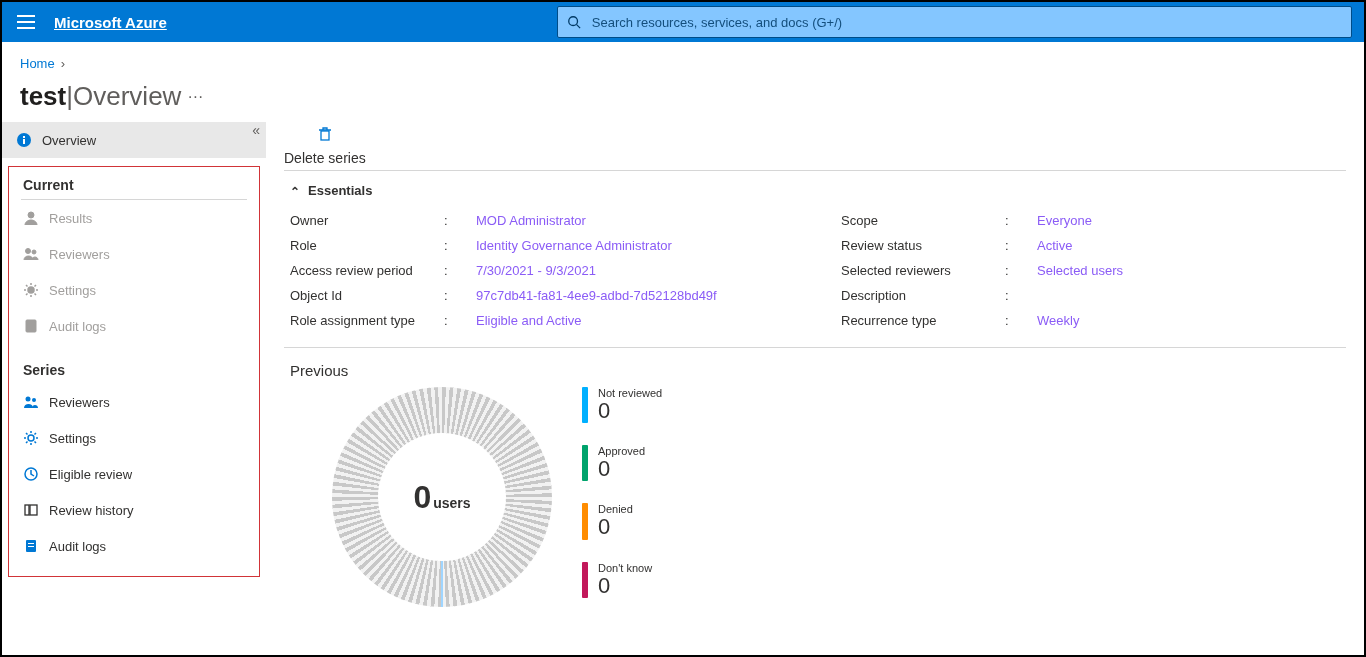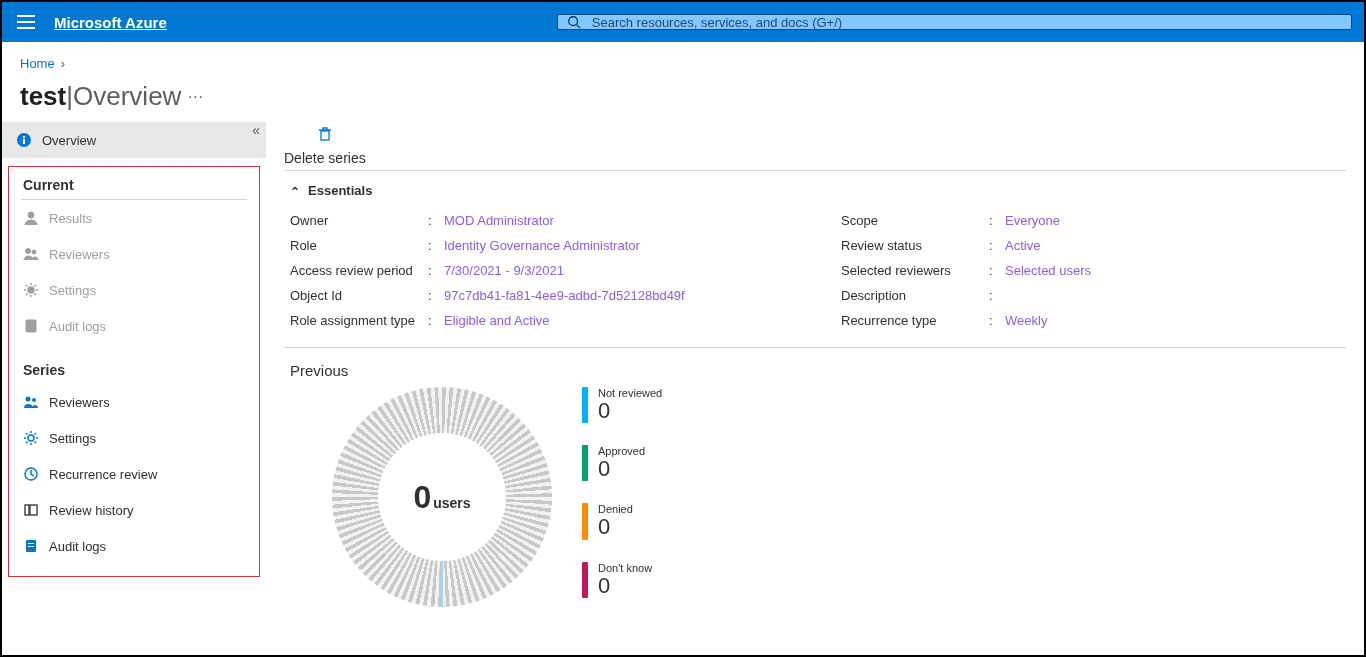--- a/index.html
+++ b/index.html
@@ -8,21 +8,21 @@
 
   
   .topbar { height: 40px; background: #0078d4; display: flex; align-items: center; color: #fff; }
   .hamburger { width: 48px; height: 40px; display:flex; align-items:center; justify-content:center; cursor:pointer; }
   .hamburger svg { width:18px; height:18px; fill:#fff; }
   .brand { font-size: 15px; font-weight:600; padding-left: 4px; padding-right: 20px; text-decoration: underline; }
   .spacer { flex: 0 0 370px; }
   .search-wrap { flex: 1; height: 40px; display:flex; align-items:center; }
   .search { position: relative; flex:1; max-width: 800px; }
   .search input {
-    width: 100%; height: 16px; border: 1px solid #004c87; background:#84c6ff;
+    width: 100%; height: 32px; border: 1px solid #004c87; background:#84c6ff;
     border-radius:2px; padding: 0 12px 0 34px; font-size:13px; color:#003a66;
   }
   .search input::placeholder { color:#003a66; opacity:.85; }
   .search .icon { position:absolute; left:10px; top:50%; transform:translateY(-50%); }
   .search .icon svg { width:14px; height:14px; stroke:#003a66; fill:none; }
 
   
   .page-head { padding: 14px 16px 10px 18px; }
   .breadcrumb { font-size: 13px; color:#0078d4; display:flex; align-items:center; gap:6px; }
   .breadcrumb .chev { color:#605e5c; }
@@ -62,21 +62,21 @@
   .toolbar .btn .icon svg { width:16px; height:16px; stroke:#0078d4; fill:none; }
   .section-top-border { border-top:1px solid #d6d6d6; margin-top:4px; }
 
   .essentials {
     display:flex; align-items:center; gap:8px; padding:12px 6px 10px 6px; font-size:13px; font-weight:600; color:#323130; cursor:pointer;
   }
   .essentials .chev-up { display:inline-block; transform:rotate(180deg); font-size:12px; color:#323130; }
 
   .kv-grid { display:flex; gap:40px; border-bottom:1px solid #d6d6d6; padding-bottom:14px; }
   .kv-col { flex:1; }
-  .kv-row { display:flex; gap:8px; padding:5px 6px; font-size:13px; }
+  .kv-row { display:flex; gap:24px; padding:5px 6px; font-size:13px; }
   .kv-key { width:130px; color:#323130; }
   .kv-col.right .kv-key { width:140px; }
   .kv-colon { width:8px; color:#323130; }
   .kv-val { flex:1; color:#8b5cf6; }
 
   .previous { padding: 14px 6px 6px 6px; font-size:15px; color:#323130; }
 
   .chart-area { display:flex; align-items:flex-start; gap:30px; padding: 2px 0 0 48px; }
 
   .donut-wrap { position:relative; width:220px; height:220px; }
@@ -228,21 +228,21 @@
         </span>
         <span>Settings</span>
       </div>
       <div class="nav-item">
         <span class="icon">
           <svg viewBox="0 0 16 16">
               <circle cx="8" cy="8" r="6" fill="none" stroke="#0078d4" stroke-width="1.5"></circle>
               <path d="M8 4v4l3 2" fill="none" stroke="#0078d4" stroke-width="1.5"></path>
             </svg>
         </span>
-        <span>Recurrence review</span>
+        <span>Eligible review</span>
       </div>
       <div class="nav-item">
         <span class="icon">
           <svg viewBox="0 0 16 16">
               <rect x="2" y="3" width="4" height="10" fill="none" stroke="#323130" stroke-width="1.3"></rect>
               <rect x="7" y="3" width="7" height="10" fill="none" stroke="#323130" stroke-width="1.3"></rect>
             </svg>
         </span>
         <span>Review history</span>
       </div>

